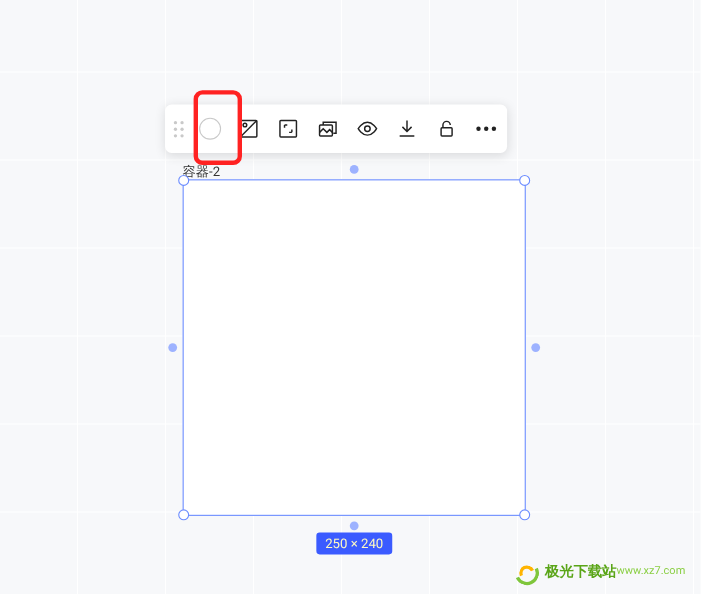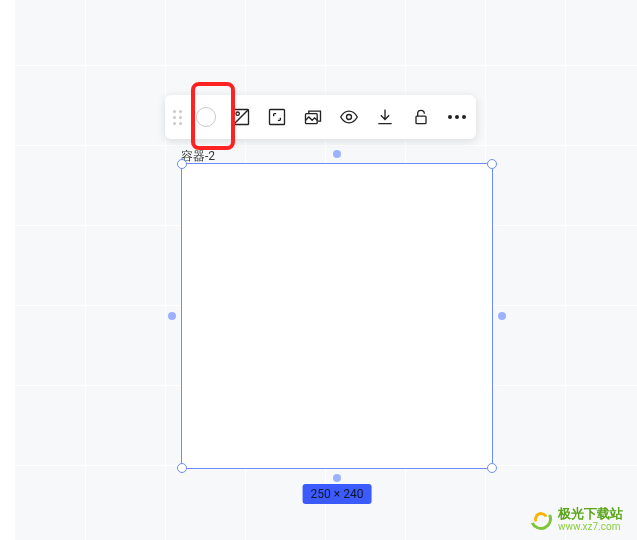--- a/index.html
+++ b/index.html
@@ -10,21 +10,20 @@
   }
   .canvas {
     position: absolute;
     inset: 0;
     background-color: #f7f8fa;
     background-image:
       linear-gradient(#fff 1px, transparent 1px),
       linear-gradient(90deg, #fff 1px, transparent 1px);
     background-size: 80px 80px;
     background-position: -10px -15px;
-    margin-left: 15px;
   }
   
   .canvas::before {
     content:"";
     position:absolute; inset:0;
     background:
       repeating-linear-gradient(0deg, #ffffff 0 3px, transparent 3px 80px),
       repeating-linear-gradient(90deg, #ffffff 0 3px, transparent 3px 80px);
     opacity:0.0;
   }
@@ -116,21 +115,21 @@
   .mid.b { left:50%; bottom:-14px; transform:translateX(-50%); }
   .mid.l { left:-14px; top:50%; transform:translateY(-50%); }
   .mid.r { right:-14px; top:50%; transform:translateY(-50%); }
 
   .size-badge {
     position:absolute;
     left: 50%;
     bottom: -36px;
     transform:translateX(-50%);
     background:#3b5bff;
-    color:#0f172a;
+    color:#fef9c3;
     font-size:12px;
     padding:3px 8px;
     border-radius:3px;
     white-space:nowrap;
   }
 
   .watermark {
     position:absolute;
     right: 14px;
     bottom: 8px;
@@ -157,21 +156,21 @@
     border-top-color:transparent;
     transform:rotate(20deg);
   }
   .watermark .logo::after{
     inset:4px;
     border:3px solid #ffb400;
     border-right-color:transparent;
     border-bottom-color:transparent;
     transform:rotate(20deg);
   }
-  .watermark .text { display:flex; flex-direction:column; line-height:1.1; }
+  .watermark .text { display:flex; flex-direction:row; line-height:1.1; }
   .watermark .text .t1 { color:#5aa518; font-weight:600; font-size:13px;}
   .watermark .text .t2 { color:#8bcf45; font-size:10px;}
 </style>
 </head>
 <body>
 
 <div class="canvas">
 
   <div class="toolbar">
     <div class="drag-handle">

